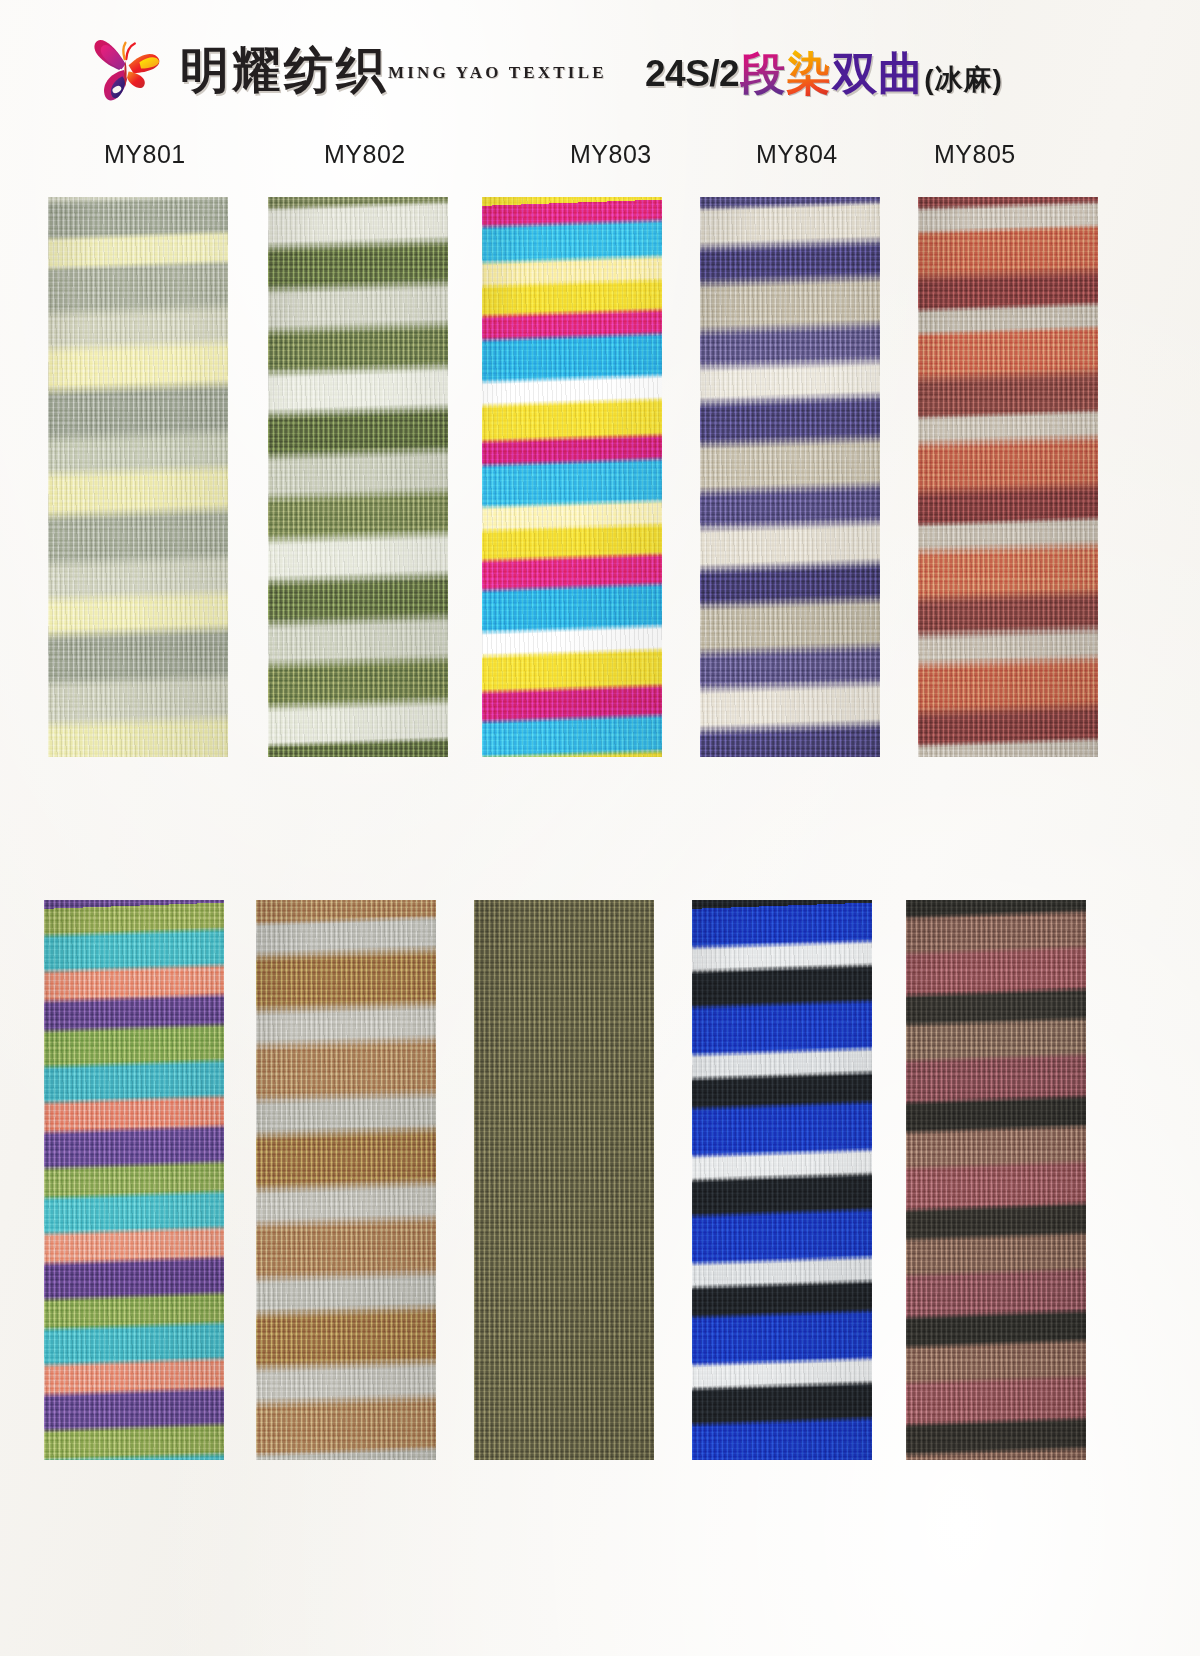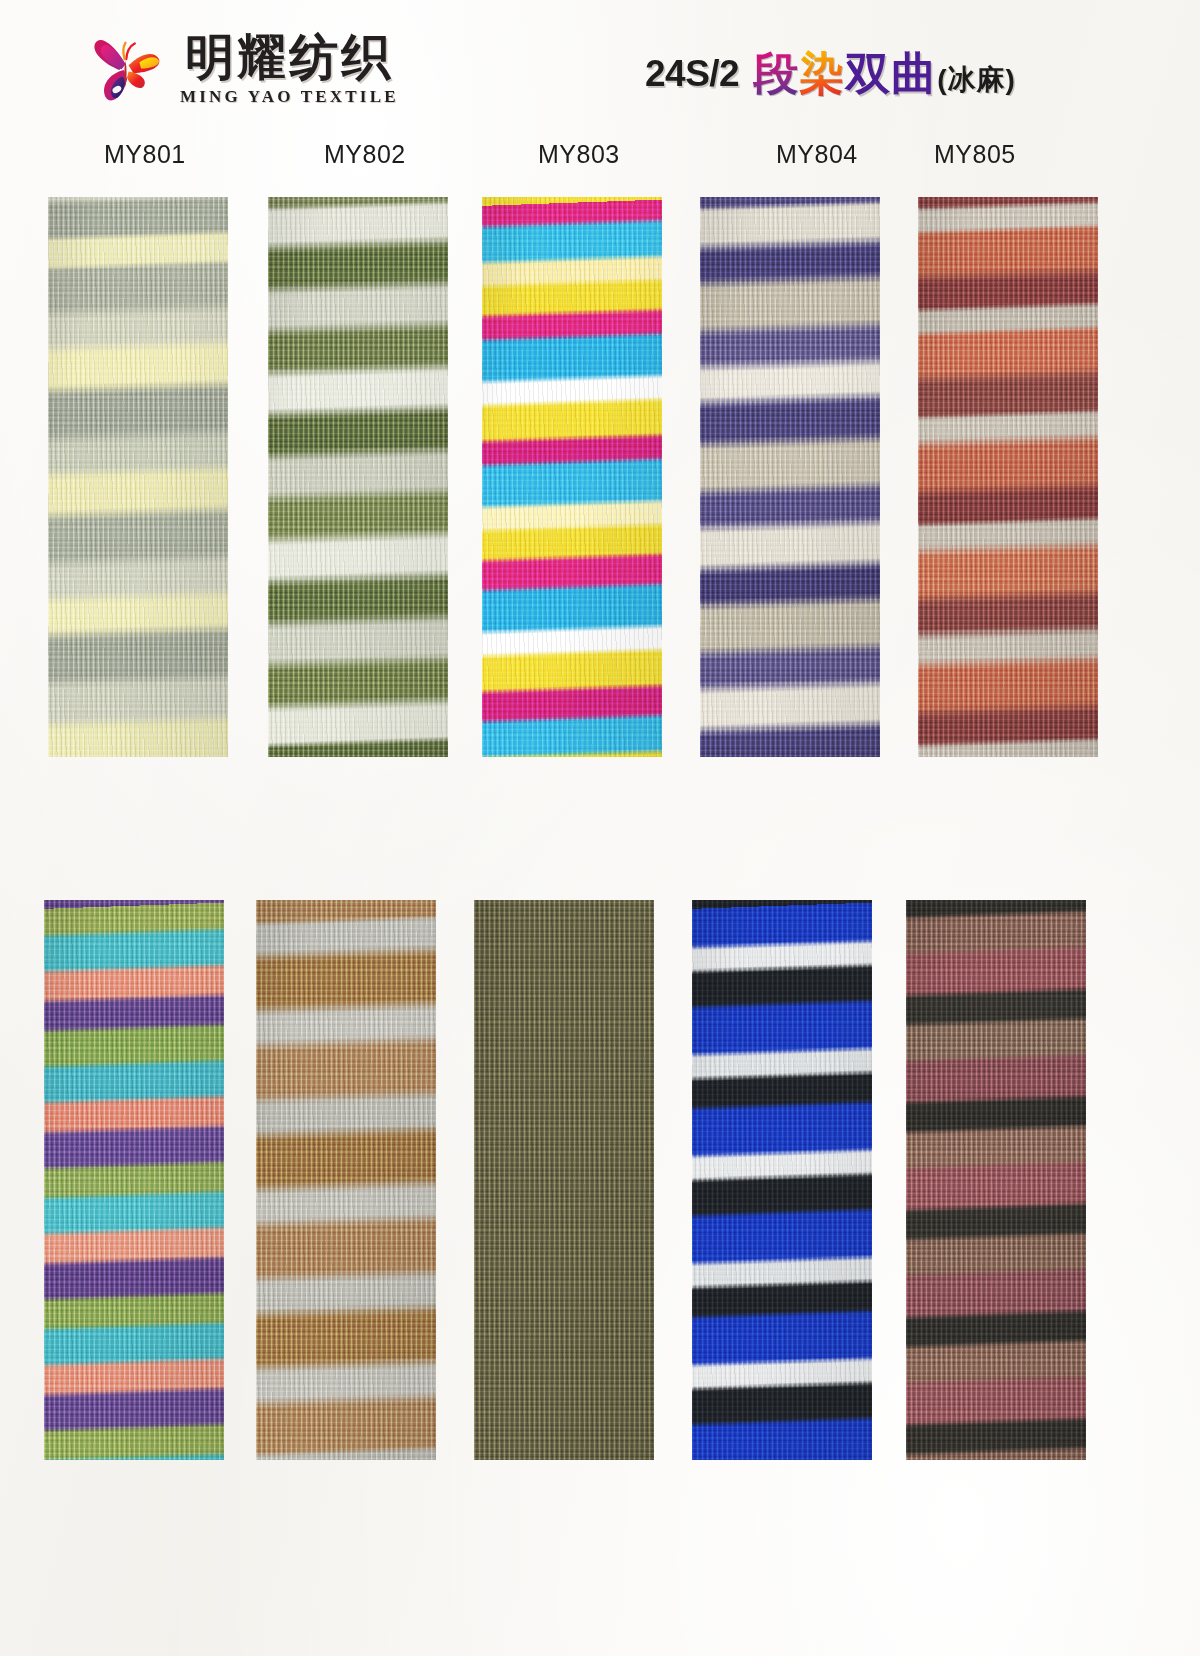--- a/index.html
+++ b/index.html
@@ -23,36 +23,36 @@
 
   
   .header{
     position:absolute;left:0;top:0;width:1200px;height:135px;
   }
   .logo-block{
     position:absolute;left:88px;top:28px;
     display:flex;align-items:center;gap:14px;
   }
   .butterfly{width:78px;height:84px;display:block;}
-  .logo-text{display:flex;flex-direction:column;align-items:center;}
+  .logo-text{display:flex;align-items:center;}
   .logo-cn{
     font-family:"Liberation Sans", sans-serif;
     font-size:49px;font-weight:bold;letter-spacing:3px;
     color:#231f20;line-height:1.0;
     text-shadow:1.5px 1.5px 0 #cfcac4;
   }
   .logo-en{
     font-family:"Liberation Serif", serif;
     font-size:17px;font-weight:bold;letter-spacing:3.2px;
     color:#231f20;margin-top:5px;
     text-shadow:1px 1px 0 #d6d1cb;
   }
   .title-block{
     position:absolute;left:645px;top:44px;
-    display:flex;align-items:center;gap:14px;
+    display:flex;align-items:center;gap:1px;
     white-space:nowrap;
   }
   .t-count{
     font-size:37px;font-weight:bold;color:#1d1d1d;
     letter-spacing:-0.5px;
     font-family:"Liberation Sans", sans-serif;
     text-shadow:1.5px 1.5px 0 #ccc7c1;
   }
   .t-cn{
     font-size:45px;font-weight:bold;letter-spacing:1px;
@@ -210,22 +210,22 @@
         <span class="g-black">双曲</span>
         <span class="t-paren">(冰麻)</span>
       </span>
     </div>
   </div>
 
   <div class="row row-1">
     <div class="labels">
       <span class="label" style="left:104px">MY801</span>
       <span class="label" style="left:324px">MY802</span>
-      <span class="label" style="left:538px">MY803</span>
-      <span class="label" style="left:776px">MY804</span>
+      <span class="label" style="left:570px">MY803</span>
+      <span class="label" style="left:756px">MY804</span>
       <span class="label" style="left:934px">MY805</span>
     </div>
     <div class="swatches" id="row1-swatches">
         <div class="swatch" style="left: 48px;">
           <div class="cloth" style="background: linear-gradient(178deg, rgb(217, 219, 201) 0%, rgb(217, 219, 201) 3%, rgb(174, 180, 164) 4%, rgb(174, 180, 164) 9%, rgb(240, 238, 192) 10%, rgb(240, 238, 192) 14%, rgb(180, 185, 168) 15%, rgb(180, 185, 168) 21%, rgb(215, 216, 196) 23%, rgb(215, 216, 196) 27%, rgb(244, 240, 189) 29%, rgb(244, 240, 189) 34%, rgb(169, 175, 160) 36%, rgb(169, 175, 160) 42%, rgb(204, 208, 189) 44%, rgb(204, 208, 189) 48%, rgb(239, 236, 185) 50%, rgb(239, 236, 185) 55%, rgb(176, 182, 165) 57%, rgb(176, 182, 165) 63%, rgb(213, 215, 197) 65%, rgb(213, 215, 197) 69%, rgb(242, 239, 190) 71%, rgb(242, 239, 190) 75%, rgb(170, 176, 160) 77%, rgb(170, 176, 160) 83%, rgb(210, 212, 194) 85%, rgb(210, 212, 194) 90%, rgb(238, 236, 186) 92%, rgb(238, 236, 186) 97%) rgb(185, 189, 174);">
             <div class="knit"></div>
             <div class="knit2"></div>
             <div class="shade"></div>
           </div>
         </div>

